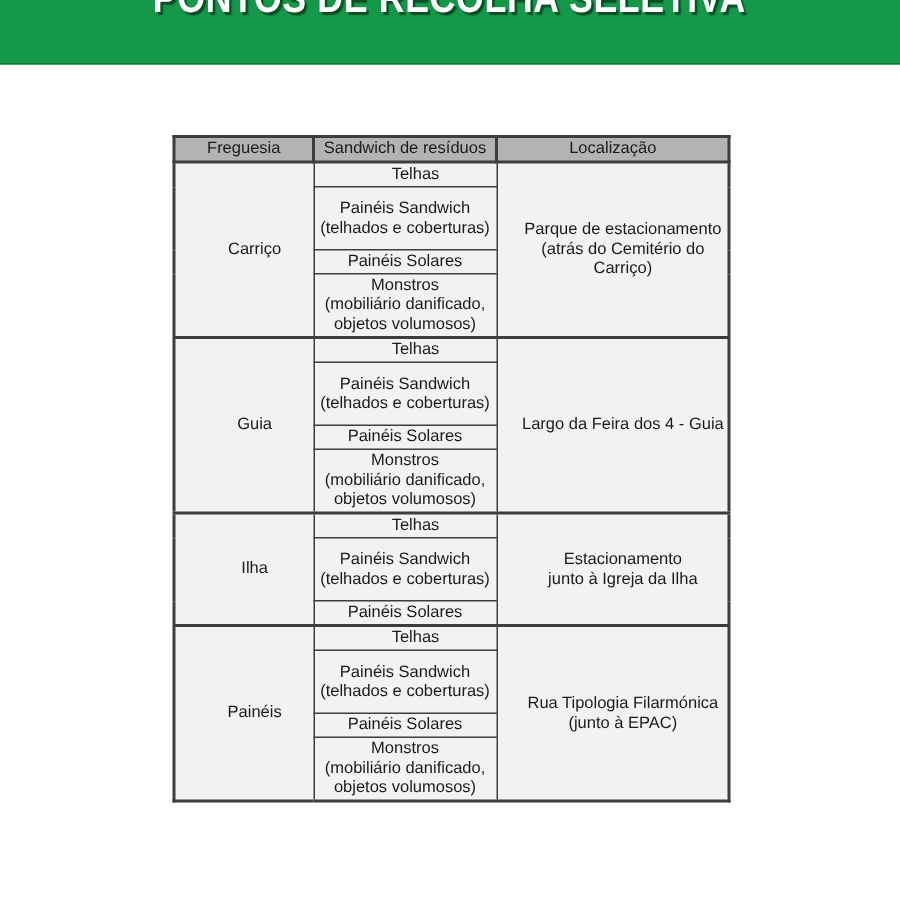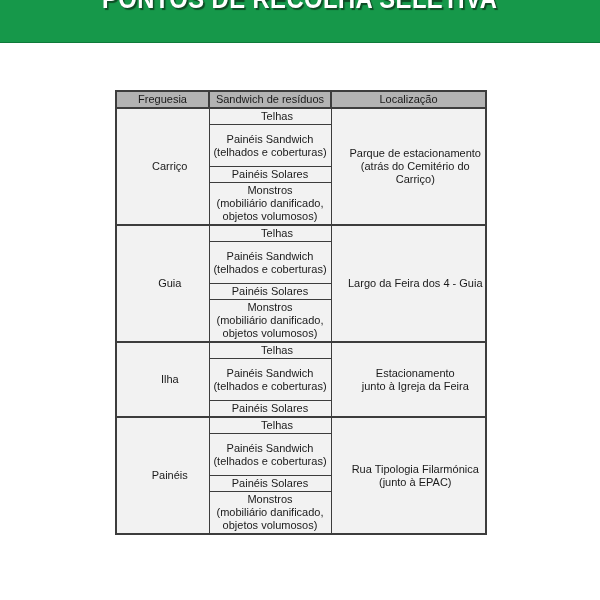--- a/index.html
+++ b/index.html
@@ -140,21 +140,21 @@
       <tr class="r-monstros">
         <td class="tip">Monstros
 (mobiliário danificado,
 objetos volumosos)</td>
       </tr>
 
       <tr class="r-telhas group-start">
         <td class="freg" rowspan="3">Ilha</td>
         <td class="tip">Telhas</td>
         <td class="loc" rowspan="3">Estacionamento
-junto à Igreja da Feira</td>
+junto à Igreja da Ilha</td>
       </tr>
       <tr class="r-sandwich">
         <td class="tip">Painéis Sandwich
 (telhados e coberturas)</td>
       </tr>
       <tr class="r-solares">
         <td class="tip">Painéis Solares</td>
       </tr>
 
       <tr class="r-telhas group-start">

